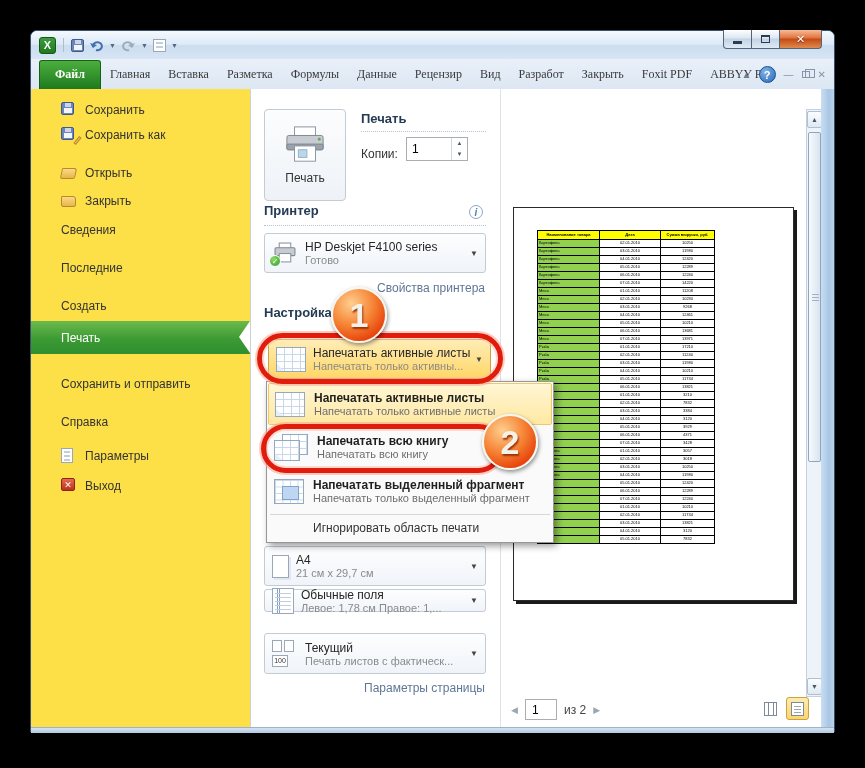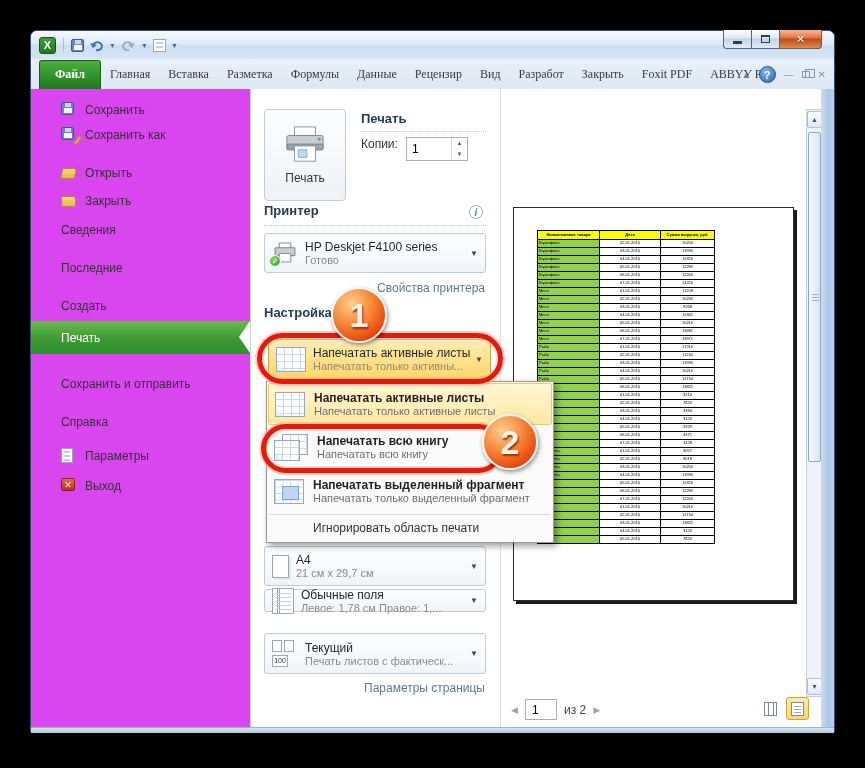--- a/index.html
+++ b/index.html
@@ -44,21 +44,21 @@
   .g-restore { width:8px; height:7px; border:1px solid #8795A6; position:relative; background:#E3EBF4; }
   .g-restore::after { content:''; position:absolute; left:2px; top:-3px; width:8px; height:7px; border:1px solid #8795A6; }
 
   
   .bbody { height:638px; background:#fff; display:flex; position:relative; }
   .right-strip { position:absolute; right:0; top:0; width:13px; height:100%;
                  background:linear-gradient(90deg,#CADEF2,#A9C6E4 60%,#BCD3EB); z-index:5; }
   .window-bottom { height:6px; background:linear-gradient(#D5E3F2,#B2C9E0); border-top:1px solid #9FB4CB; }
 
   
-  .sidebar { width:220px; border-right:1px solid #CBD2D8; position:relative; background:#d946ef; flex:none; }
+  .sidebar { width:220px; border-right:1px solid #CBD2D8; position:relative; background:#fde047; flex:none; }
   .sb-item { position:absolute; left:0; width:100%; font-size:12px; color:#333; display:flex; align-items:center; }
   .sb-cmd { padding-left:30px; gap:8px; height:22px; }
   .sb-tab { padding-left:30px; height:22px; }
   .sb-sel { height:33px; color:#fff; padding-left:30px;
             background:linear-gradient(180deg,#6CBA4C,#3C9A33 55%,#2F8F2F); }
   .sb-sel::after { content:''; position:absolute; right:0; top:0; border-top:16.5px solid transparent;
                    border-bottom:16.5px solid transparent; border-right:11px solid #fff; }
   .ic16 { width:16px; height:16px; flex:none; position:relative; }
   .folder { width:15px; height:11px; background:linear-gradient(#FBD983,#E8B54C); border:1px solid #B98A2C; border-radius:1px 3px 2px 2px; margin-top:3px; }
   .folder.open { transform:skewX(-12deg); }
@@ -70,21 +70,21 @@
 
   
   .settings { width:250px; position:relative; border-right:1px solid #DCE2E8; flex:none; }
   .hdr { position:absolute; font-size:13px; font-weight:bold; color:#243B53; }
   .dotline { position:absolute; border-top:1px dotted #B9C2CC; }
   .link { position:absolute; font-size:12px; color:#5F7795; cursor:pointer; }
 
   .print-big-btn { position:absolute; left:13px; top:20px; width:82px; height:92px; border:1px solid #C3CBD4; border-radius:4px;
                    background:linear-gradient(#FCFDFE,#EEF2F7); display:flex; flex-direction:column; align-items:center;
                    justify-content:center; gap:6px; font-size:12px; color:#333; cursor:pointer; }
-  .copies-row { position:absolute; left:110px; top:48px; display:flex; align-items:flex-start; gap:8px; font-size:12px; color:#333; }
+  .copies-row { position:absolute; left:110px; top:48px; display:flex; align-items:flex-end; gap:8px; font-size:12px; color:#333; }
   .spinbox { display:flex; border:1px solid #ABADB3; background:#fff; width:62px; height:24px; }
   .copies-input { width:44px; border:none; outline:none; font-size:12px; padding-left:5px; }
   .spin-arrows { width:16px; border-left:1px solid #D5D8DC; display:flex; flex-direction:column; }
   .spin-arrows span { flex:1; font-size:6px; color:#4A5568; text-align:center; line-height:11px; cursor:pointer; }
 
   .info-ic { position:absolute; width:14px; height:14px; border-radius:50%; border:1px solid #8FA8C4;
              color:#4C7FB5; font-size:10px; font-style:italic; font-weight:bold; text-align:center; line-height:13px; }
 
   .dd-btn { position:absolute; display:flex; align-items:center; gap:7px; border:1px solid #C3CBD4; border-radius:3px;
             background:linear-gradient(#FDFEFF,#F0F4F9); padding:3px 7px; cursor:pointer; }

